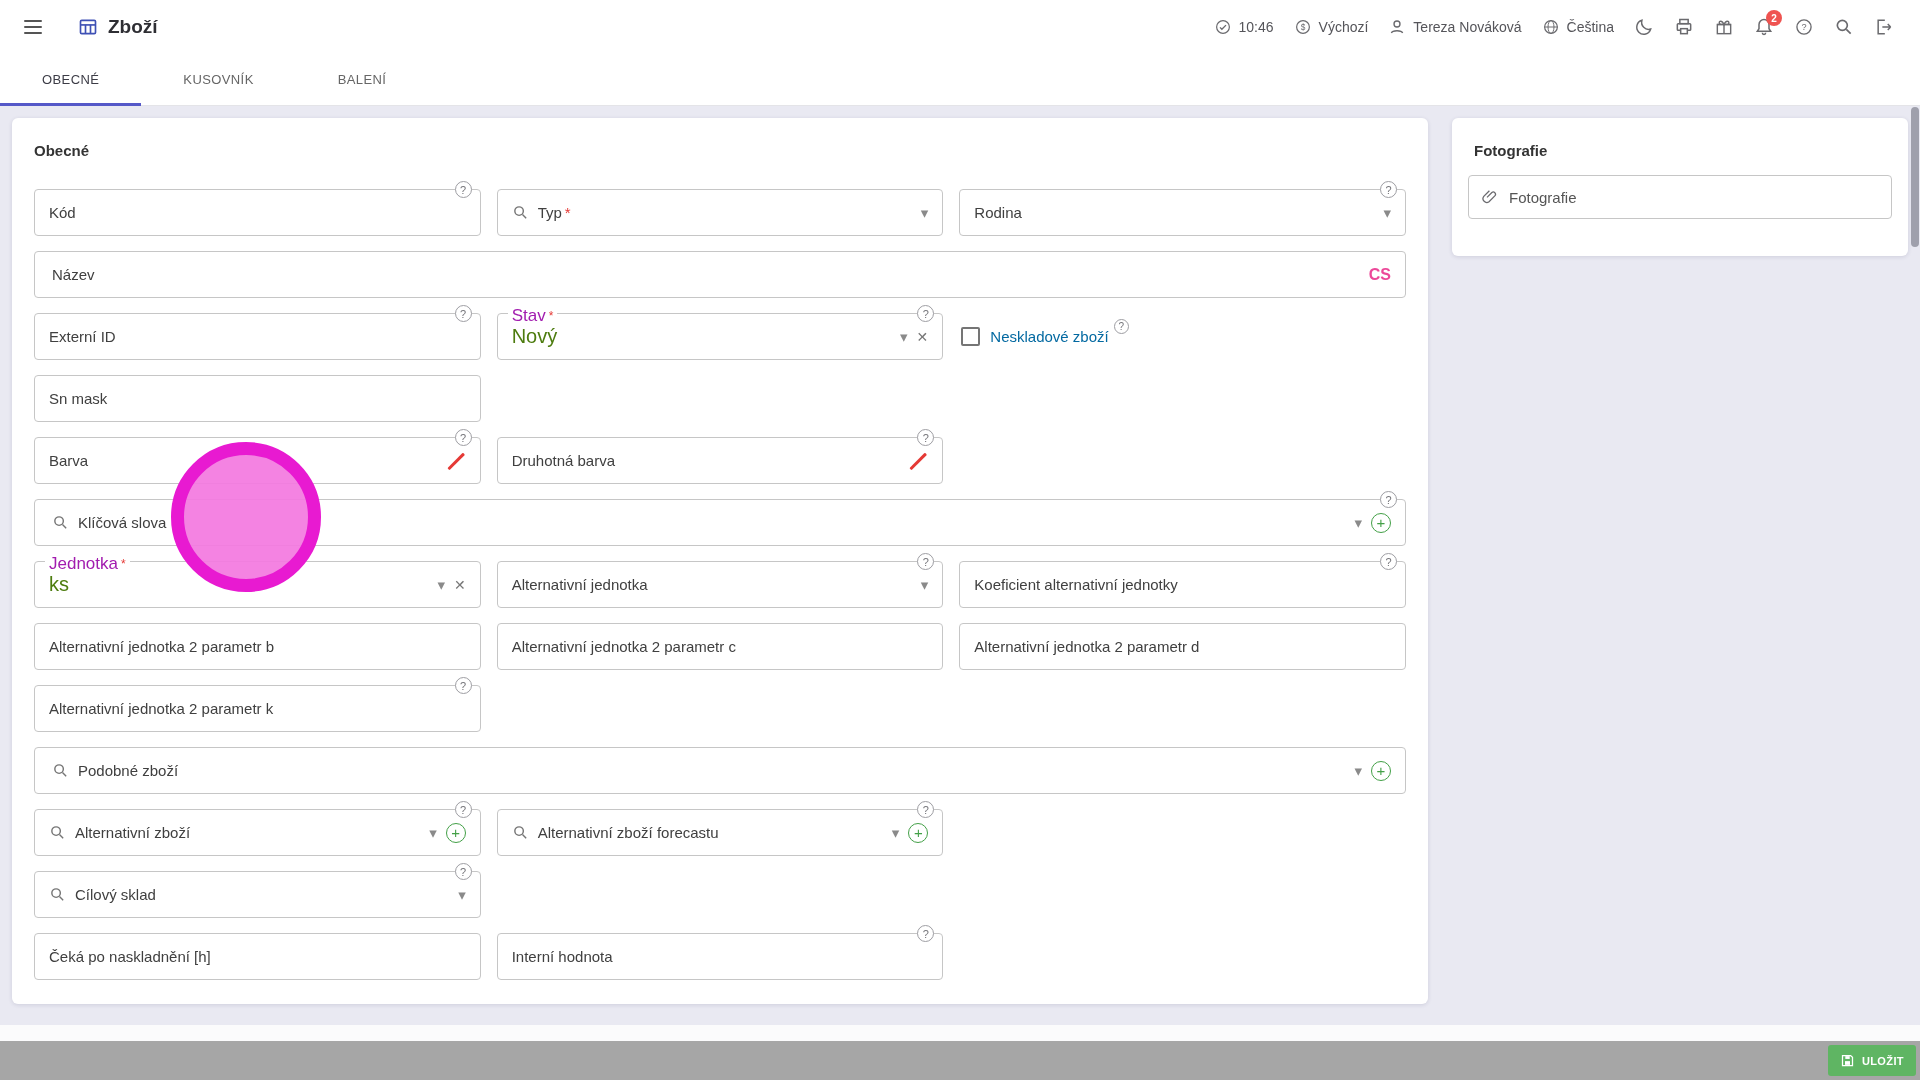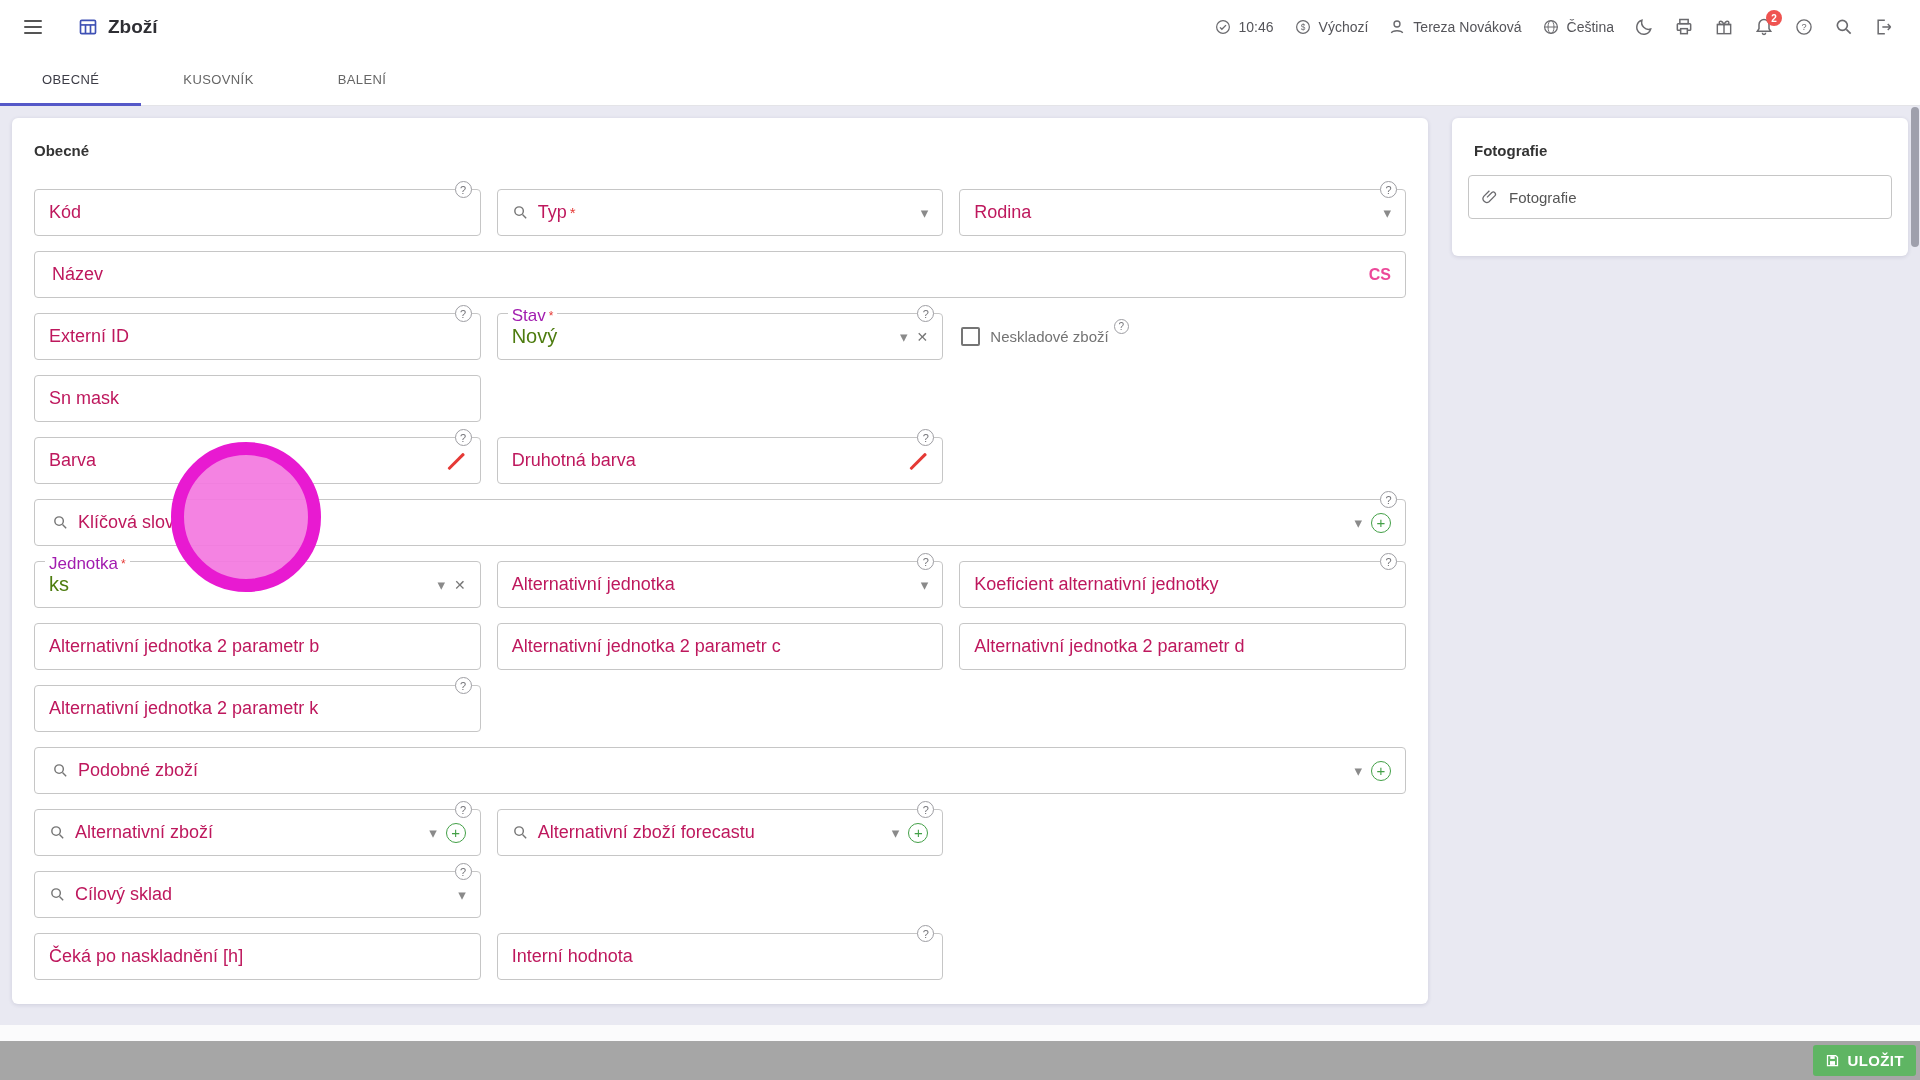--- a/index.html
+++ b/index.html
@@ -29,51 +29,51 @@
   
   .card{position:absolute;background:#fff;border-radius:6px;box-shadow:0 1px 4px rgba(50,50,90,.14);}
   .card-general{left:12px;top:118px;width:1416px;height:886px;}
   .card-photo{left:1452px;top:118px;width:456px;height:138px;}
   .card h2{font-size:15px;color:#333;padding:24px 22px 14px;font-weight:bold;}
 
   
   .form{padding:16px 22px 0;display:grid;grid-template-columns:repeat(3,1fr);column-gap:16px;row-gap:15px;grid-auto-rows:47px;}
   .field{position:relative;border:1px solid #c6c6c6;border-radius:4px;display:flex;align-items:center;padding:0 14px;gap:9px;background:#fff;cursor:text;}
   .span3{grid-column:1/-1;padding-left:17px;}
-  .ph{color:#be185d;font-size:18px;white-space:nowrap;display:flex;align-items:center;}
+  .ph{color:#404040;font-size:15px;white-space:nowrap;display:flex;align-items:center;}
   .req::after{content:"*";color:#e53935;margin-left:3px;font-size:15px;}
   .value{color:#4d7c0f;font-size:20px;}
   .spacer{flex:1;}
   .chev{flex:none;cursor:pointer;}
   .chev::after{content:"▾";color:#8a8a8a;font-size:15px;}
   .clear{flex:none;cursor:pointer;}
   .clear::after{content:"✕";color:#777;font-size:14px;}
   .plus{width:20px;height:20px;border:1.6px solid #43a047;border-radius:50%;color:#43a047;display:flex;align-items:center;justify-content:center;flex:none;cursor:pointer;}
   .plus::after{content:"+";font-size:15px;line-height:1;margin-top:-1px;}
   .help{position:absolute;top:-9px;right:8px;width:17px;height:17px;background:#fff;border:1px solid #9e9ea3;border-radius:50%;color:#75757a;display:flex;align-items:center;justify-content:center;z-index:3;cursor:pointer;}
   .help::after{content:"?";font-size:11px;}
   .float-label{position:absolute;top:-8px;left:10px;background:#fff;padding:0 4px;font-size:17px;color:#a21caf;display:flex;align-items:center;z-index:2;}
   .float-label.req-l::after{content:"*";color:#e53935;margin-left:3px;font-size:12px;}
   .search-i{width:17px;height:17px;color:#757575;flex:none;}
   .slash{width:20px;height:20px;position:relative;flex:none;}
   .slash::after{content:"";position:absolute;left:-1px;top:9px;width:22px;height:2.5px;background:#e53935;transform:rotate(-45deg);border-radius:1px;}
   .lang{color:#ec4899;font-size:16px;font-weight:bold;}
   .cb-cell{display:flex;align-items:center;gap:10px;padding:0 2px;}
   .cb{width:19px;height:19px;border:2px solid #757575;border-radius:2px;background:#fff;flex:none;cursor:pointer;}
-  .cb-label{color:#737373;font-size:15px;position:relative;padding-right:16px;}
+  .cb-label{color:#0369a1;font-size:15px;position:relative;padding-right:16px;}
   .cb-help{position:absolute;top:-9px;right:-4px;width:15px;height:15px;border:1px solid #9e9ea3;border-radius:50%;color:#75757a;display:flex;align-items:center;justify-content:center;background:#fff;cursor:pointer;}
   .cb-help::after{content:"?";font-size:10px;}
 
   
   .attach{margin:2px 16px 0;height:44px;border:1px solid #c6c6c6;border-radius:4px;display:flex;align-items:center;gap:10px;padding:0 12px;color:#555;font-size:15px;cursor:pointer;}
 
   
   .white-strip{position:absolute;left:0;right:0;top:1025px;height:16px;background:#fbfbfc;}
   .footer{position:absolute;left:0;right:0;top:1041px;height:39px;background:#a6a6a6;}
-  .save-btn{position:absolute;right:4px;top:4px;height:31px;background:#5fb563;border:none;border-radius:3px;color:#fff;font-size:15px;font-weight:bold;letter-spacing:.4px;display:flex;align-items:center;gap:7px;padding:0 12px;cursor:pointer;font-family:inherit;}
+  .save-btn{position:absolute;right:4px;top:4px;height:31px;background:#5fb563;border:none;border-radius:3px;color:#fff;font-size:11px;font-weight:bold;letter-spacing:.4px;display:flex;align-items:center;gap:7px;padding:0 12px;cursor:pointer;font-family:inherit;}
 
   
   .annotation{position:absolute;left:171px;top:442px;width:150px;height:150px;border-radius:50%;border:13px solid #e81ad1;background:rgba(243,120,224,.92);z-index:60;pointer-events:none;}
   .scroll-thumb{position:absolute;right:1px;top:107px;width:8px;height:140px;background:#9fa0ac;border-radius:4px;z-index:40;cursor:pointer;}
 </style>
 </head>
 <body>
 
 <header class="topbar">
   <div class="tb-left">

